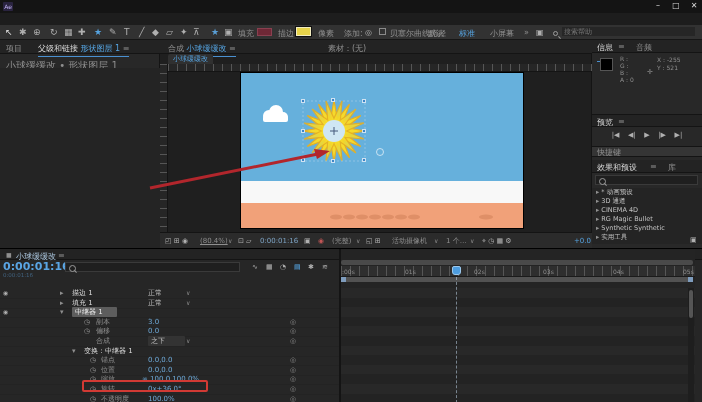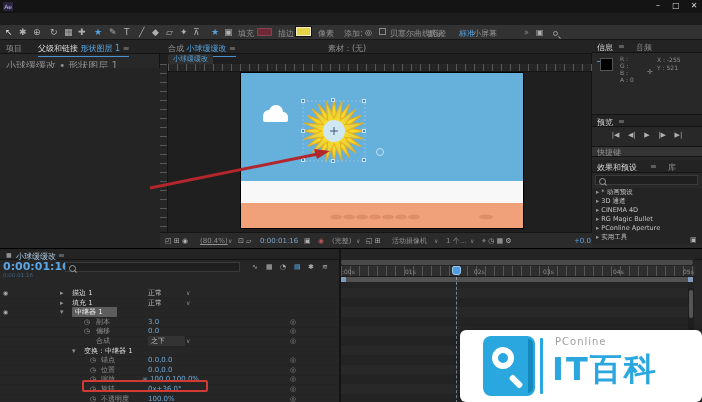--- a/index.html
+++ b/index.html
@@ -65,24 +65,25 @@
     <span class="abs dim" style="left:278px;top:3px;">描边</span>
     <span class="abs swatch" style="left:296px;top:2px;width:15px;height:9px;background:#e7d34a;border:1px solid #f2ecc0;outline:1px solid #111;"></span>
     <span class="abs dim" style="left:318px;top:3px;">像素</span>
     <span class="abs dim" style="left:344px;top:3px;">添加:</span>
     <span class="abs icon" style="left:365px;top:3px;">◎</span>
     <span class="abs" style="left:379px;top:3px;width:7px;height:7px;border:1px solid #8a8a8a;"></span>
     <span class="abs dim" style="left:390px;top:3px;">贝塞尔曲线路径</span>
 
     <span class="abs dim" style="left:428px;top:3px;">默认</span>
     <span class="abs" style="left:459px;top:3px;color:#55a3e0;">标准</span>
-    <span class="abs dim" style="left:473px;top:3px;">小屏幕</span>
+    <span class="abs dim" style="left:490px;top:3px;">小屏幕</span>
     <span class="abs dim" style="left:524px;top:3px;">»</span>
     <span class="abs icon" style="left:536px;top:3px;">▣</span>
     <span class="abs mag" style="left:553px;top:4px;"></span>
+    <input class="abs field" style="left: 562px; top: 2px; width: 133px; height: 9px; border: none; background: rgb(38, 38, 38);" placeholder="搜索帮助">
   </div>
 
   <div class="abs" style="left:0;top:40px;width:160px;height:208px;background:#282828;border-right:1px solid #141414;">
     <div class="abs tabbar" style="left:0;top:0;width:160px;height:14px;">
       <span class="abs dim" style="left:6px;top:3px;">项目</span>
       <span class="abs" style="left:38px;top:3px;white-space:nowrap;border-bottom:1px solid #4a90d0;padding-bottom:2px;">
         <span class="bright">父级和链接</span>
         <span class="blue">形状图层 1</span>
         <span class="dim">≡</span>
       </span>
@@ -216,21 +217,21 @@
       <span class="abs dim" style="left:76px;top:2px;">库</span>
     </div>
     <div class="abs" style="left:3px;top:135px;width:103px;height:10px;background:#1f1f1f;border:1px solid #3a3a3a;">
       <span class="mag" style="margin:2px 0 0 3px;"></span>
     </div>
     <div class="abs" style="left:0;top:148px;width:110px;height:56px;background:#242424;font-size:6.5px;">
       <div style="height:9px;line-height:9px;padding-left:4px;"><span class="dim">▸</span> <span>* 动画预设</span></div>
       <div style="height:9px;line-height:9px;padding-left:4px;"><span class="dim">▸</span> <span>3D 通道</span></div>
       <div style="height:9px;line-height:9px;padding-left:4px;"><span class="dim">▸</span> <span>CINEMA 4D</span></div>
       <div style="height:9px;line-height:9px;padding-left:4px;"><span class="dim">▸</span> <span>RG Magic Bullet</span></div>
-      <div style="height:9px;line-height:9px;padding-left:4px;"><span class="dim">▸</span> <span>PConline Aperture</span></div>
+      <div style="height:9px;line-height:9px;padding-left:4px;"><span class="dim">▸</span> <span>Synthetic Synthetic</span></div>
       <div style="height:9px;line-height:9px;padding-left:4px;"><span class="dim">▸</span> <span>实用工具</span></div>
     </div>
     <span class="abs icon t7" style="left:98px;top:196px;">▣</span>
   </div>
 
   <div class="abs" style="left:0;top:248px;width:702px;height:154px;background:#262626;border-top:1px solid #000;">
 
     <div class="abs tabbar" style="left:0;top:0;width:702px;height:11px;">
       <span class="abs dim t6" style="left:6px;top:2px;">■</span>
       <span class="abs" style="left:16px;top:2px;color:#a9c4dc;">小球缓缓改</span>
@@ -348,24 +349,14 @@
       </div>
     </div>
   </div>
 
   <svg class="abs" width="702" height="402" viewBox="0 0 702 402" style="left:0;top:0;pointer-events:none;z-index:30;">
     <line x1="150" y1="188" x2="318" y2="154" stroke-width="3" stroke="#b2262c"></line>
     <polygon points="330,151 314,149 317,159" fill="#b2262c"></polygon>
   </svg>
   <div class="abs" style="left:82px;top:380px;width:126px;height:12px;border:2px solid #d23a34;border-radius:2px;z-index:30;"></div>
 
-  <div class="abs" style="left:460px;top:330px;width:242px;height:72px;background:#ffffff;border-radius:6px;z-index:40;box-shadow:0 0 6px rgba(0,0,0,0.4);">
-    <div class="abs" style="left:23px;top:6px;width:52px;height:60px;background:#2aa7df;border-radius:8px;">
-      <div class="abs" style="left:9px;top:11px;width:22px;height:22px;border:6px solid #ffffff;border-radius:50%;"></div>
-      <div class="abs" style="left:30px;top:38px;width:6px;height:15px;background:#ffffff;transform:rotate(-45deg);border-radius:2px;"></div>
-      <div class="abs" style="left:45px;top:3px;width:5px;height:54px;background:#1489c0;border-radius:0 6px 6px 0;"></div>
-    </div>
-    <div class="abs" style="left:80px;top:8px;width:3px;height:56px;background:#2aa7df;border-radius:1px;"></div>
-    <span class="abs" style="left:95px;top:6px;font-size:10px;color:#a0a0a0;letter-spacing:1px;">PConline</span>
-    <span class="abs" style="left:92px;top:18px;font-size:32px;font-weight:bold;color:#2aa7df;letter-spacing:2px;">IT百科</span>
-  </div>
 
 </div>
 
 </body></html>

